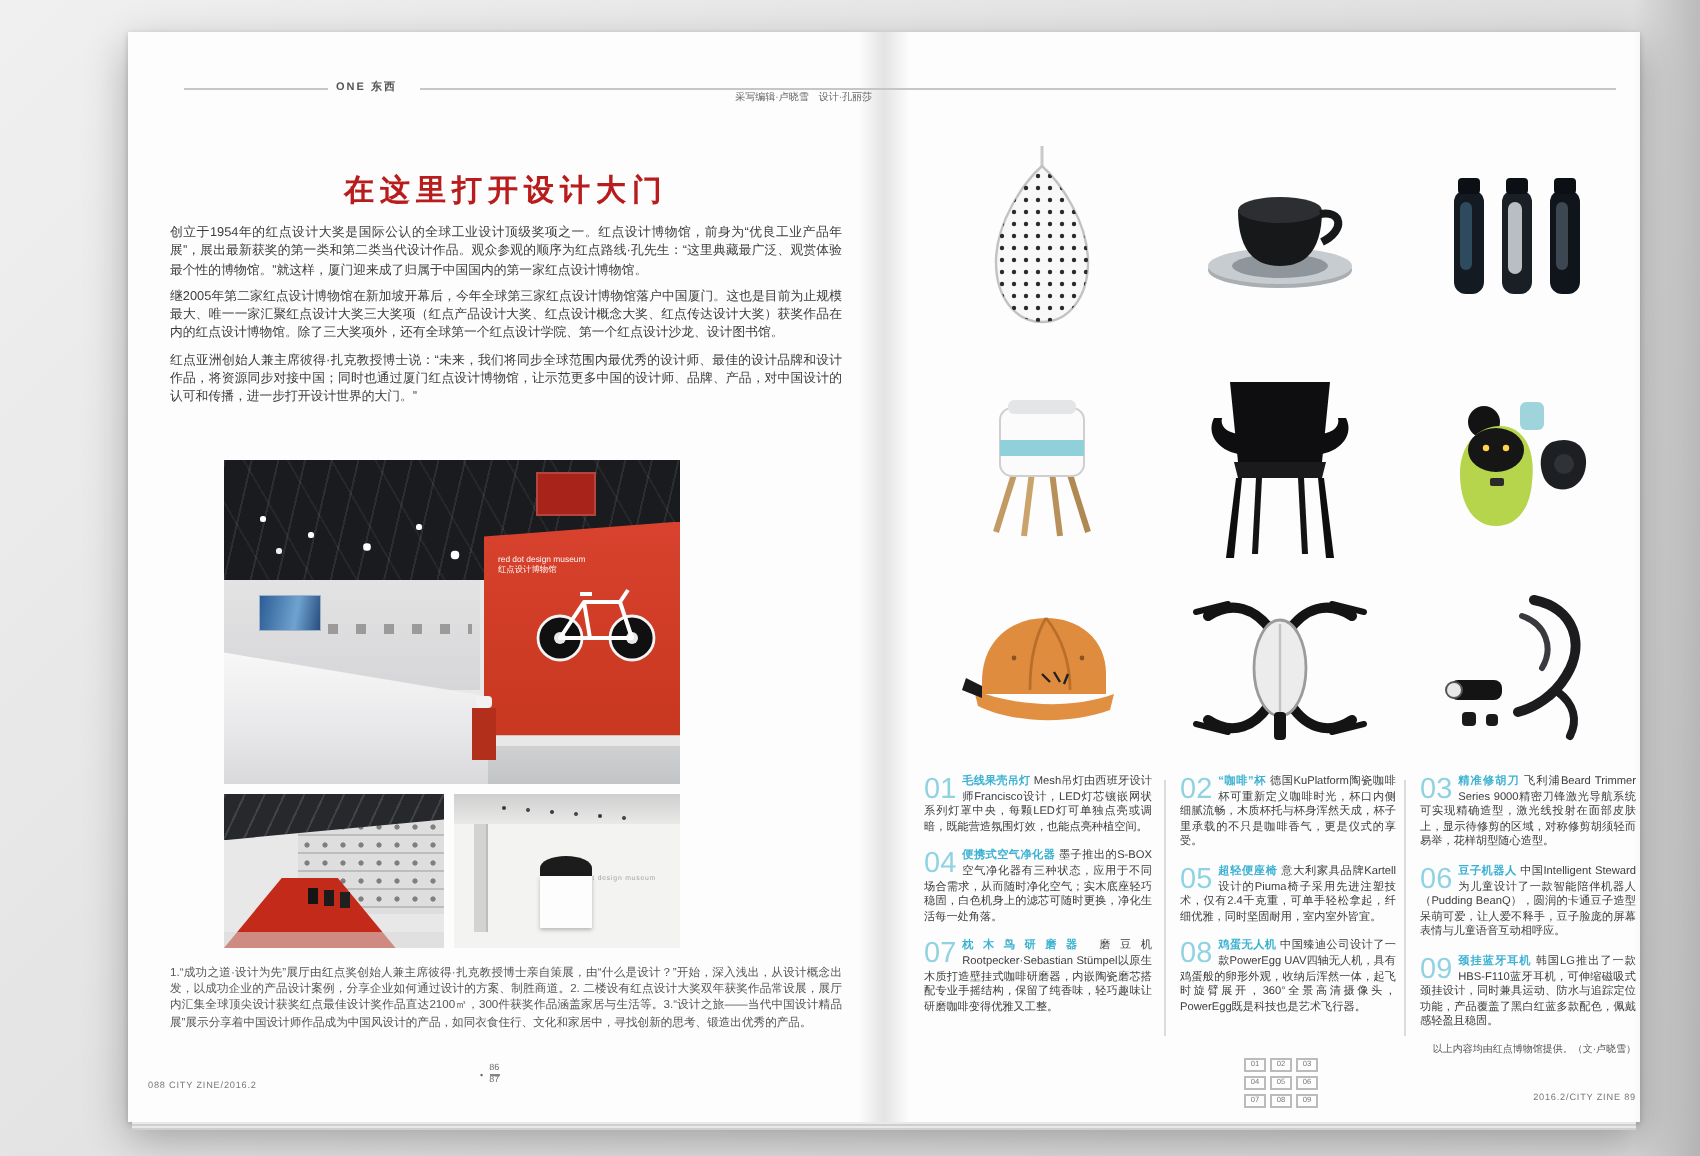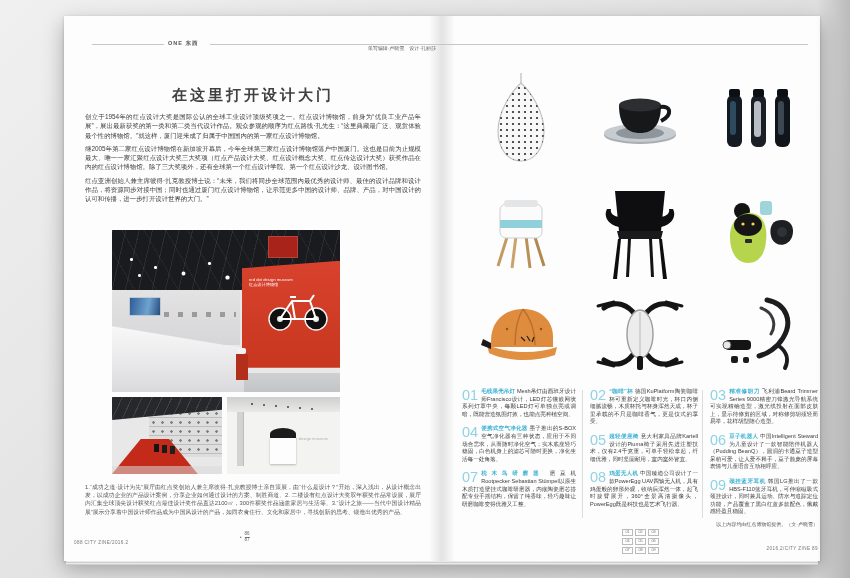--- a/index.html
+++ b/index.html
@@ -12,21 +12,21 @@
   .book::after{content:"";position:absolute;left:2px;right:2px;bottom:-4px;height:4px;
     background:repeating-linear-gradient(180deg,#e9e9e9 0 1px,#cfcfcf 1px 2px);}
   .gutter{position:absolute;left:50%;top:0;width:26px;height:100%;margin-left:-13px;
     background:linear-gradient(90deg,rgba(0,0,0,0),rgba(0,0,0,.10) 50%,rgba(0,0,0,0));pointer-events:none;}
   
   .rule{position:absolute;height:1px;background:#c6c6c6;}
   .brand{position:absolute;top:24px;left:104px;font-size:5.5px;letter-spacing:1px;color:#555;font-weight:bold;}
   .credit{position:absolute;top:29px;right:384px;font-size:5px;color:#666;}
   
   .title{position:absolute;left:21px;top:70px;width:336px;text-align:center;
-    font-size:15px;font-weight:bold;color:#404040;letter-spacing:3px;font-family:"Liberation Serif","DejaVu Serif",serif;}
+    font-size:15px;font-weight:bold;color:#b91c1c;letter-spacing:3px;font-family:"Liberation Serif","DejaVu Serif",serif;}
   .bodytext{position:absolute;left:21px;top:96px;width:336px;font-size:6.4px;line-height:9.3px;
     color:#3c3c3c;text-align:justify;}
   .bodytext p{margin:0 0 4px 0;}
   .caption{position:absolute;left:21px;top:467px;width:336px;font-size:5.8px;line-height:8.2px;color:#555;text-align:justify;}
   .pagemark{position:absolute;left:176px;top:516px;font-size:4.5px;color:#666;display:flex;align-items:center;gap:3px;}
   .pagemark .frac{display:flex;flex-direction:column;line-height:4.6px;text-align:center;}
   .pagemark .frac span+span{border-top:.5px solid #888;}
   .foot-l{position:absolute;left:10px;top:524px;font-size:4.6px;color:#777;letter-spacing:.4px;}
   .foot-r{position:absolute;right:2px;top:530px;font-size:4.6px;color:#777;letter-spacing:.4px;}
   

